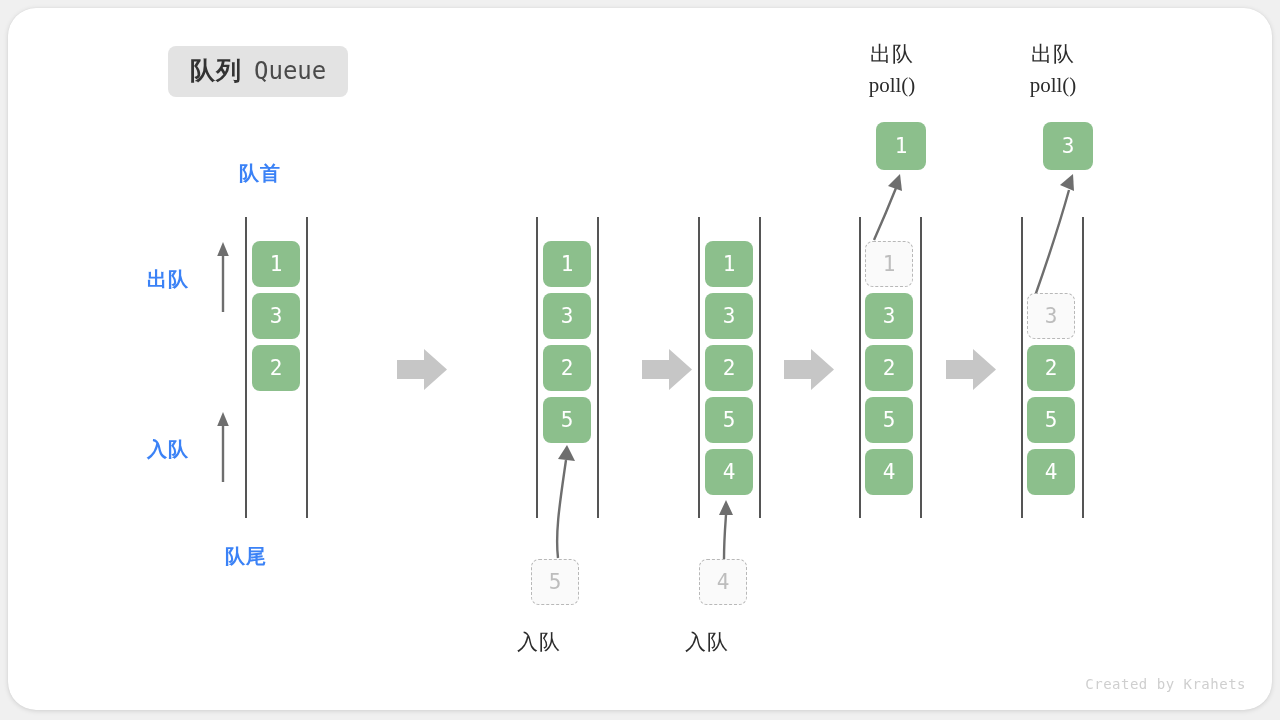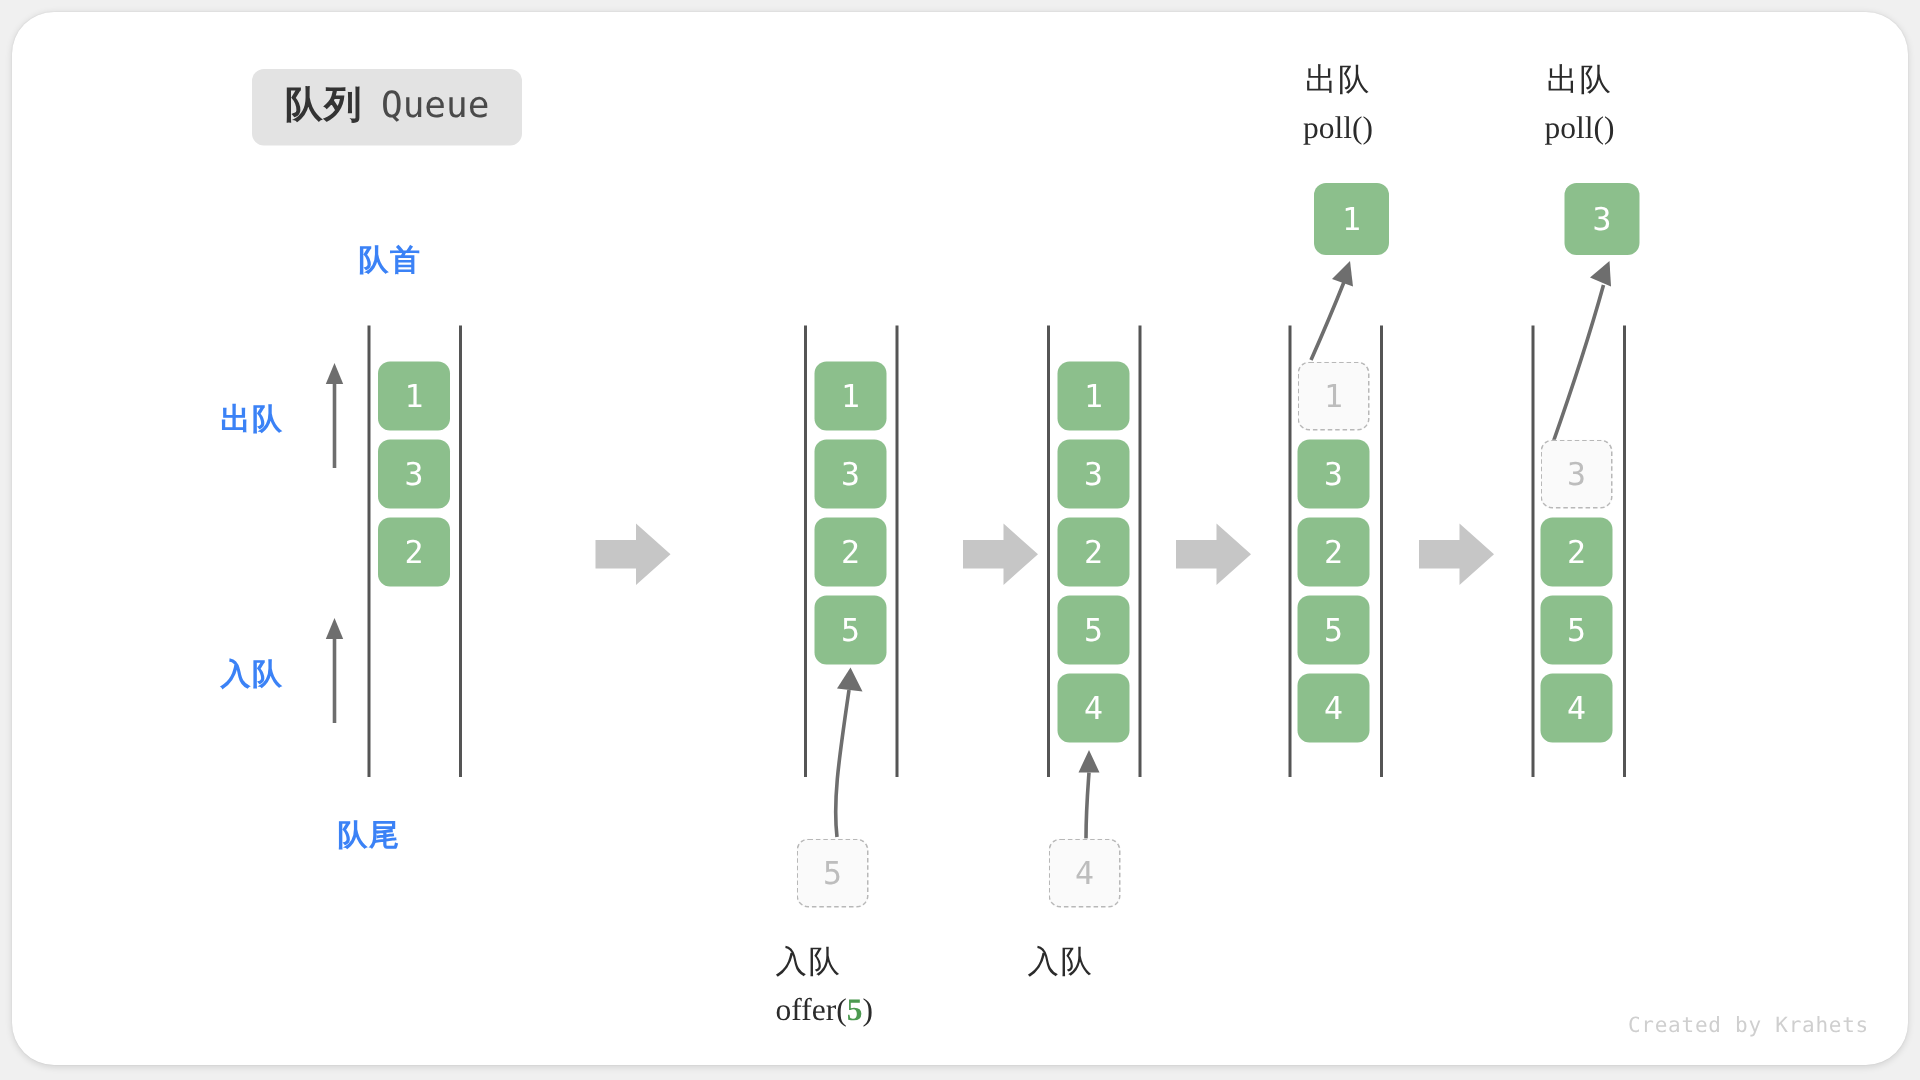--- a/index.html
+++ b/index.html
@@ -176,21 +176,20 @@
 
       <svg class="abs" style="left:524px; top:432px;" width="60" height="120">
         <path d="M 26 118 C 23 92, 28 62, 34 20" stroke="#6e6e6e" stroke-width="2.4" fill="none"></path>
         <polygon points="35,5 26,19 43,21" fill="#6e6e6e"></polygon>
       </svg>
 
       <div class="abs cell ghost" style="left:523px; top:551px;">5</div>
 
       <div class="abs op-label" style="left:437px; top:618px; width:222px; text-align:left; padding-left:72px;">
         <span class="l1">入队</span>
-        <span class="l2"><span>offer(</span><span class="arg">5</span><span>)</span></span>
       </div>
     </div>
 
     <svg class="abs" style="left:634px; top:340px;" width="52" height="44">
       <polygon points="0,12 27,12 27,1 50,21.5 27,42 27,31 0,31" fill="#c6c6c6"></polygon>
     </svg>
 
     <div class="abs">
       <div class="abs rail" style="left:690px; top:209px; height:301px;"></div>
       <div class="abs rail" style="left:751px; top:209px; height:301px;"></div>

